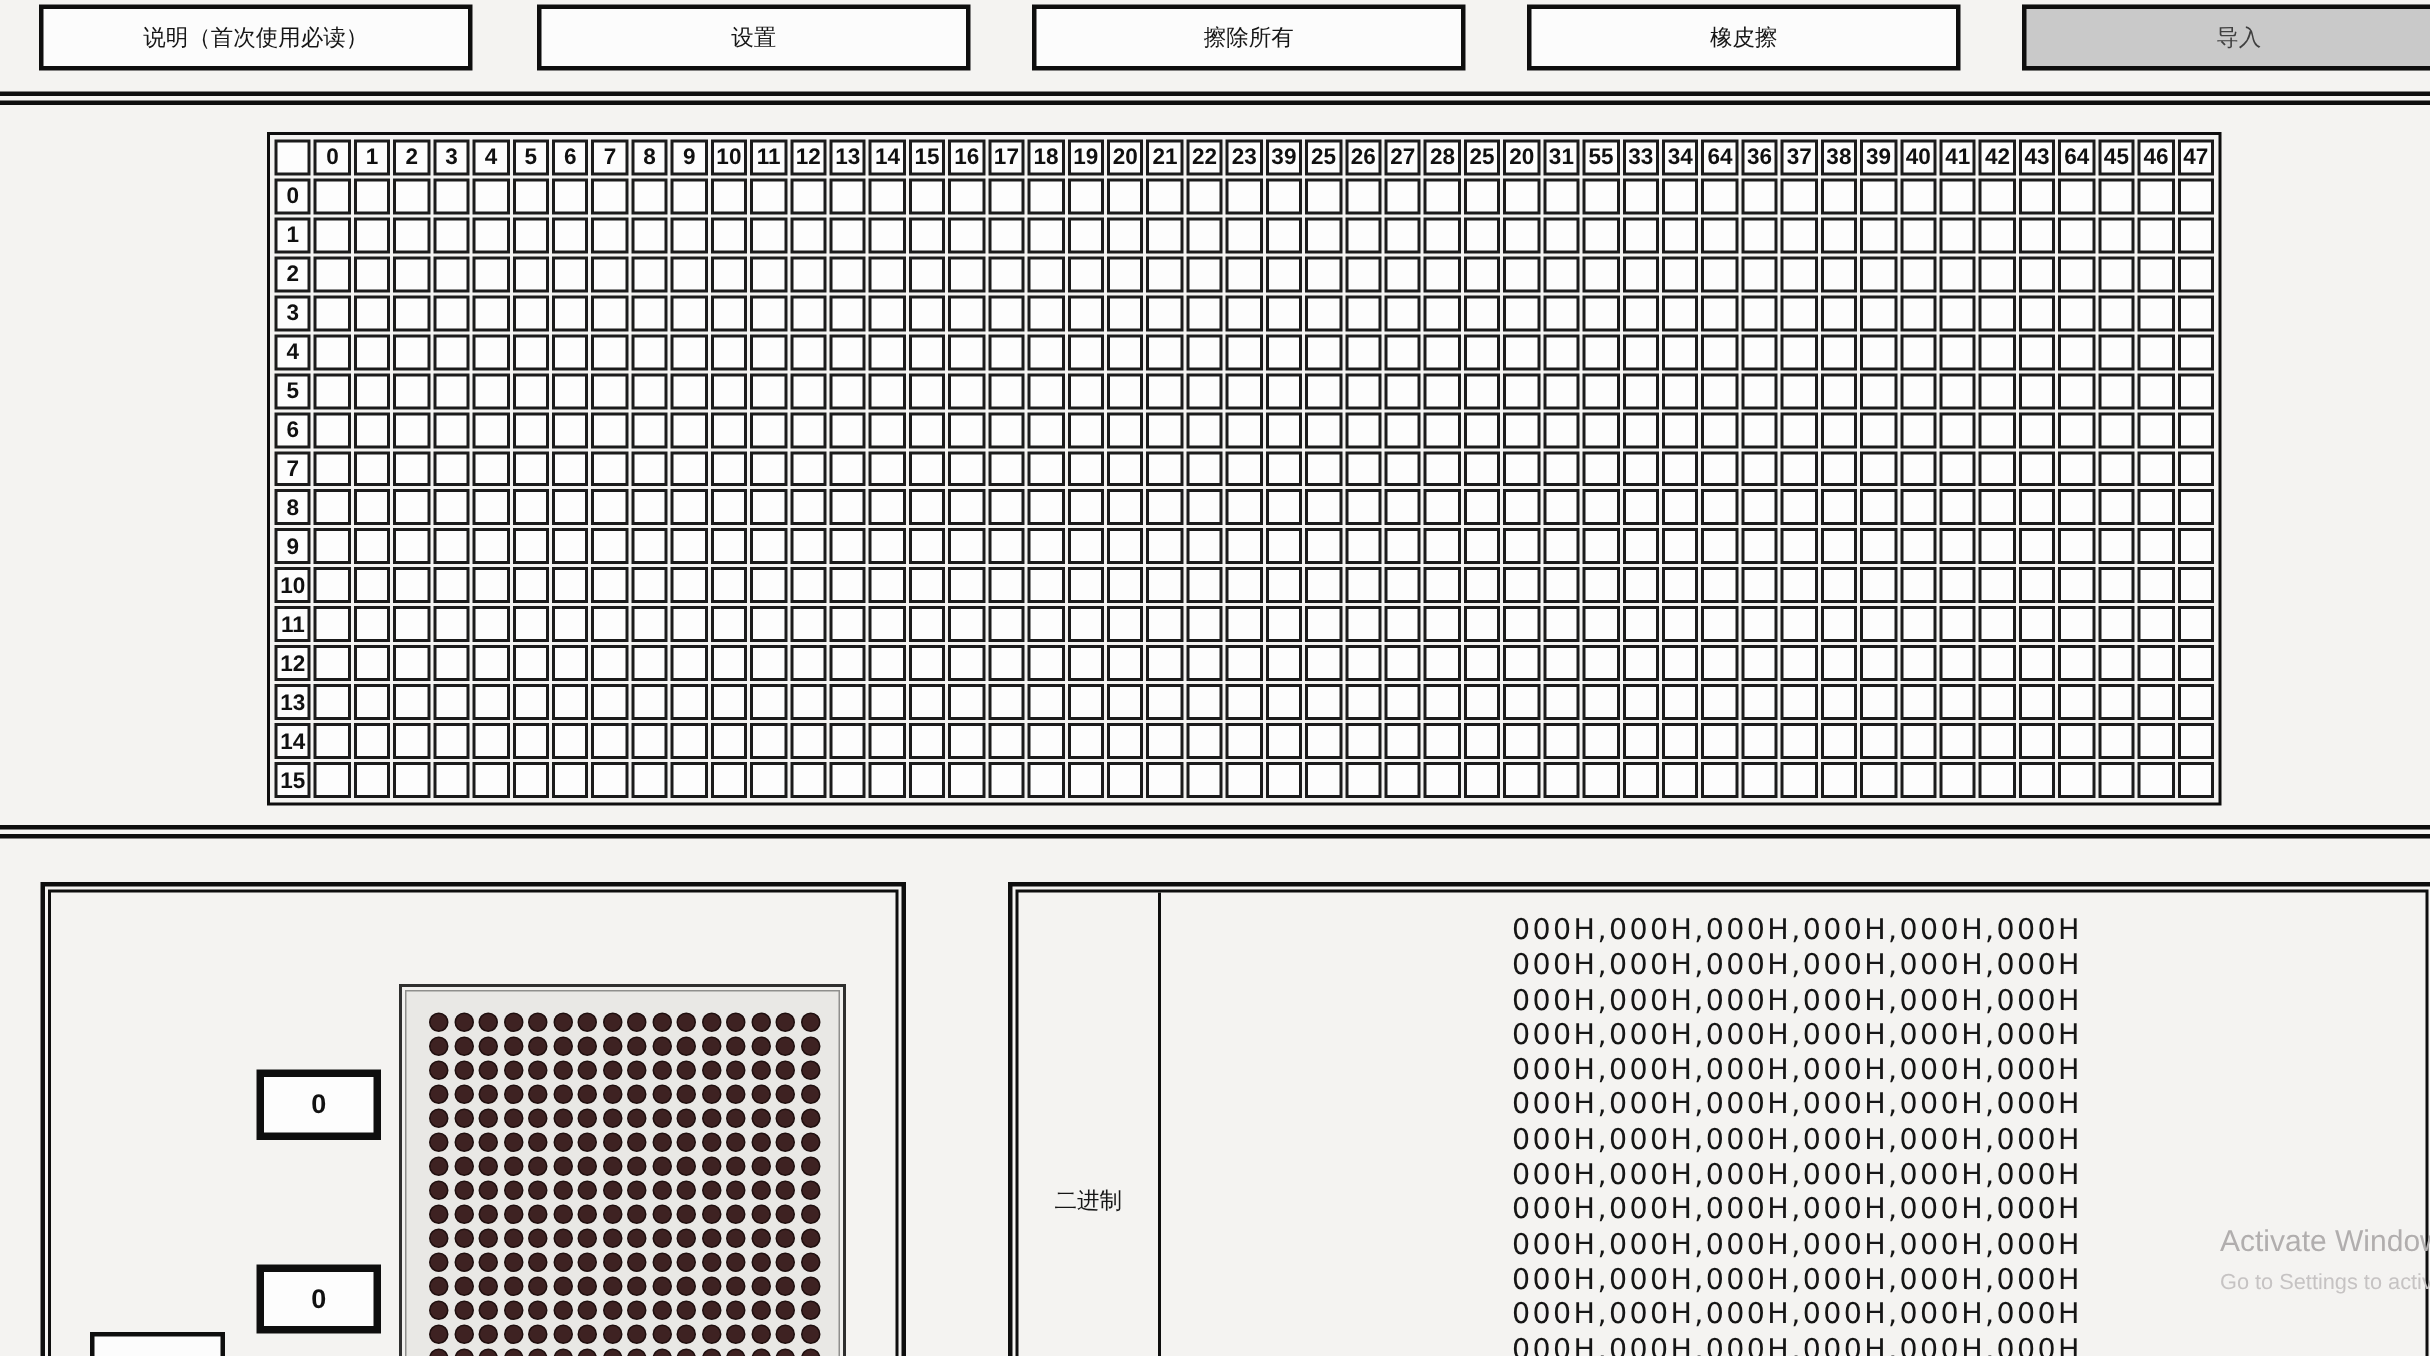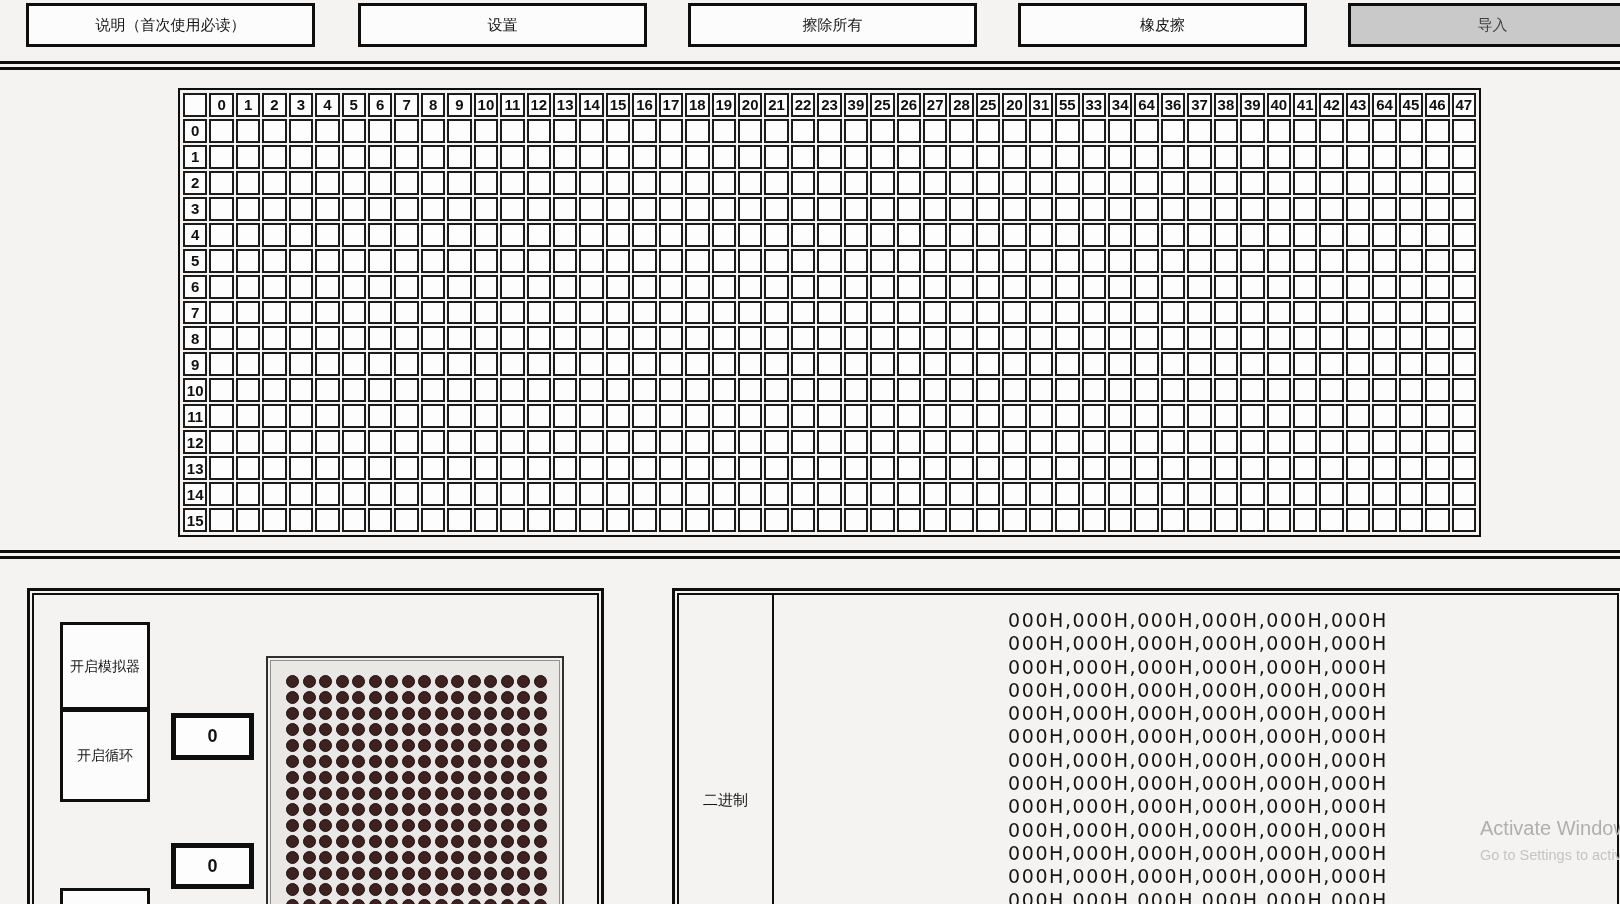--- a/index.html
+++ b/index.html
@@ -1001,22 +1001,20 @@
       <div class="cell"></div>
       <div class="cell"></div>
       <div class="cell"></div>
     </div>
 </div>
 
 <div class="hsep" id="sep-bottom"></div>
 
 <div class="sim-panel">
   <div class="panel-inner-border"></div>
-  <div class="sim-btn" id="simbtn0">开启模拟器</div>
-  <div class="sim-btn" id="simbtn1">开启循环</div>
   <div class="sim-btn" id="simbtn3"></div>
   <div class="num-box" id="numbox0">0</div>
   <div class="num-box" id="numbox1">0</div>
   <div class="led-display">
     <div class="led-surface">
       <div class="led-grid" style="grid-template-columns: repeat(16, 13px);">
           <div class="dot" style="background: rgb(62, 34, 34);"></div>
           <div class="dot" style="background: rgb(62, 34, 34);"></div>
           <div class="dot" style="background: rgb(62, 34, 34);"></div>
           <div class="dot" style="background: rgb(62, 34, 34);"></div>

